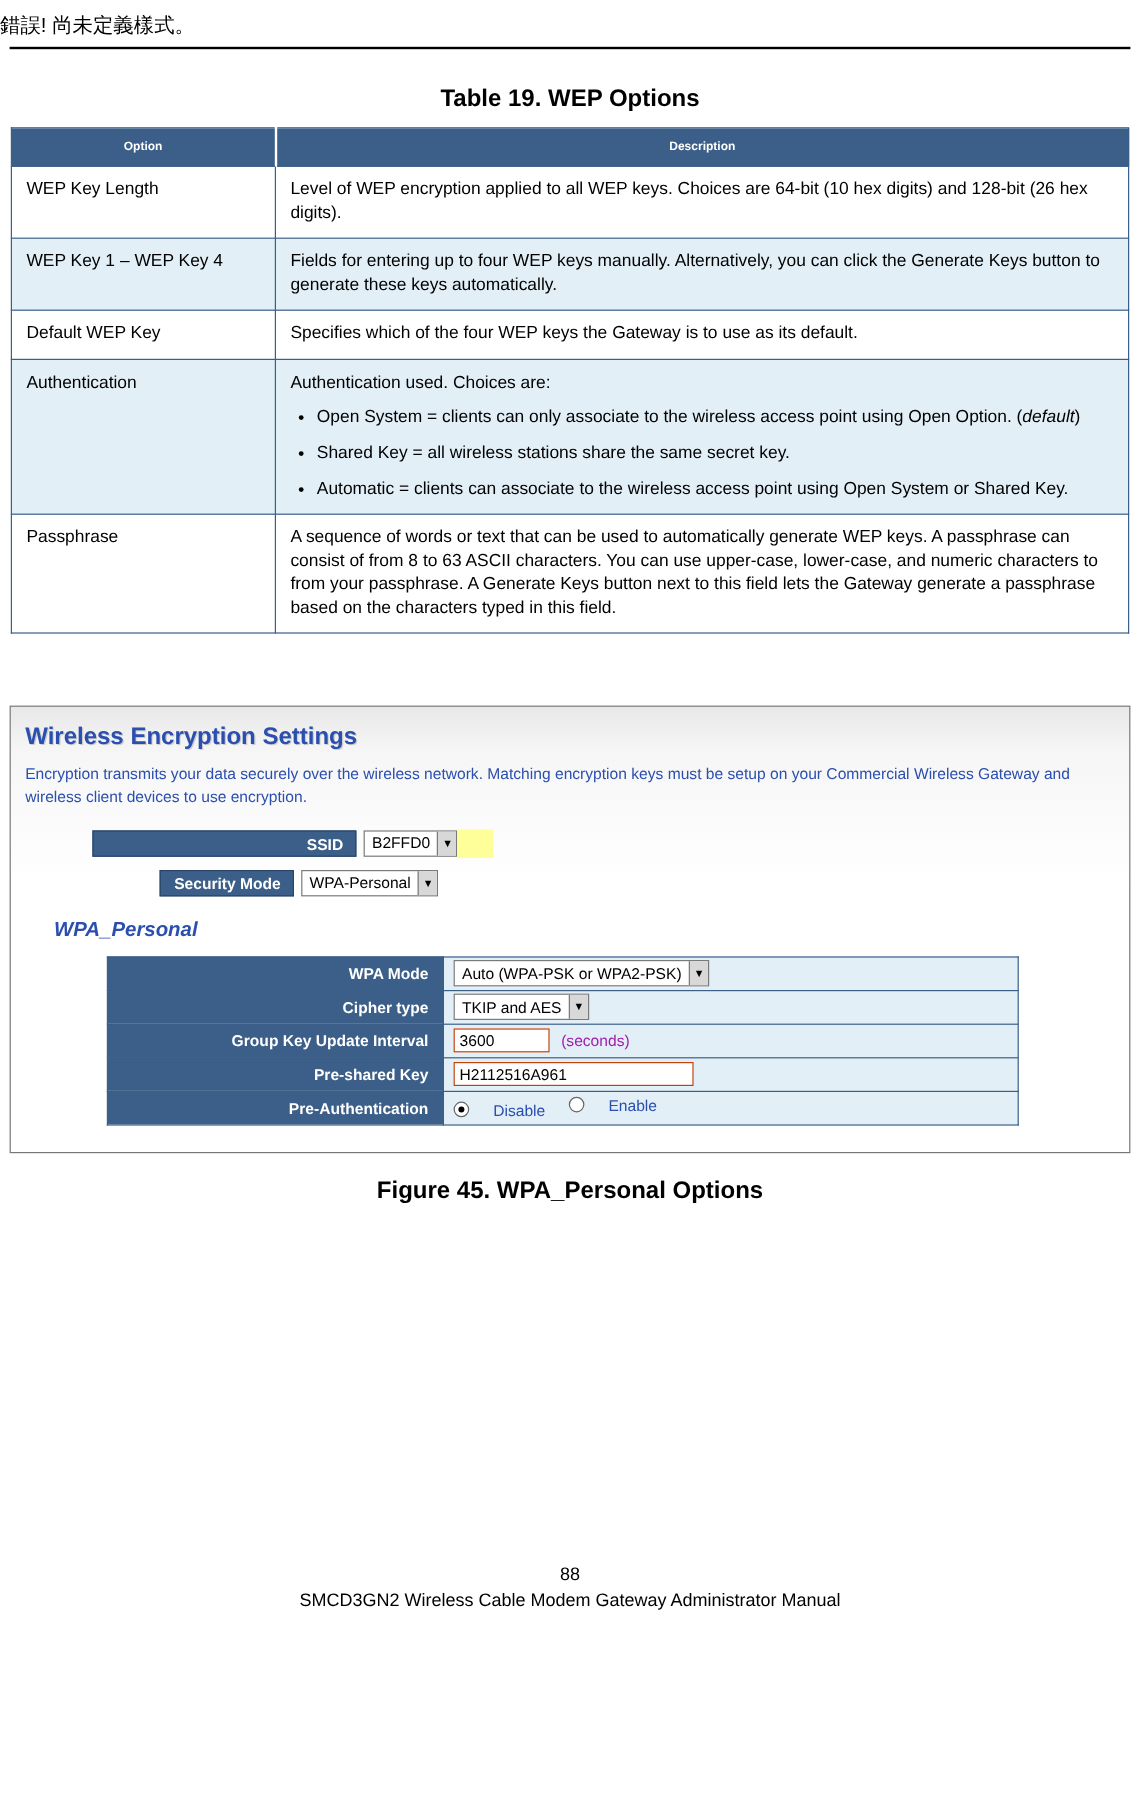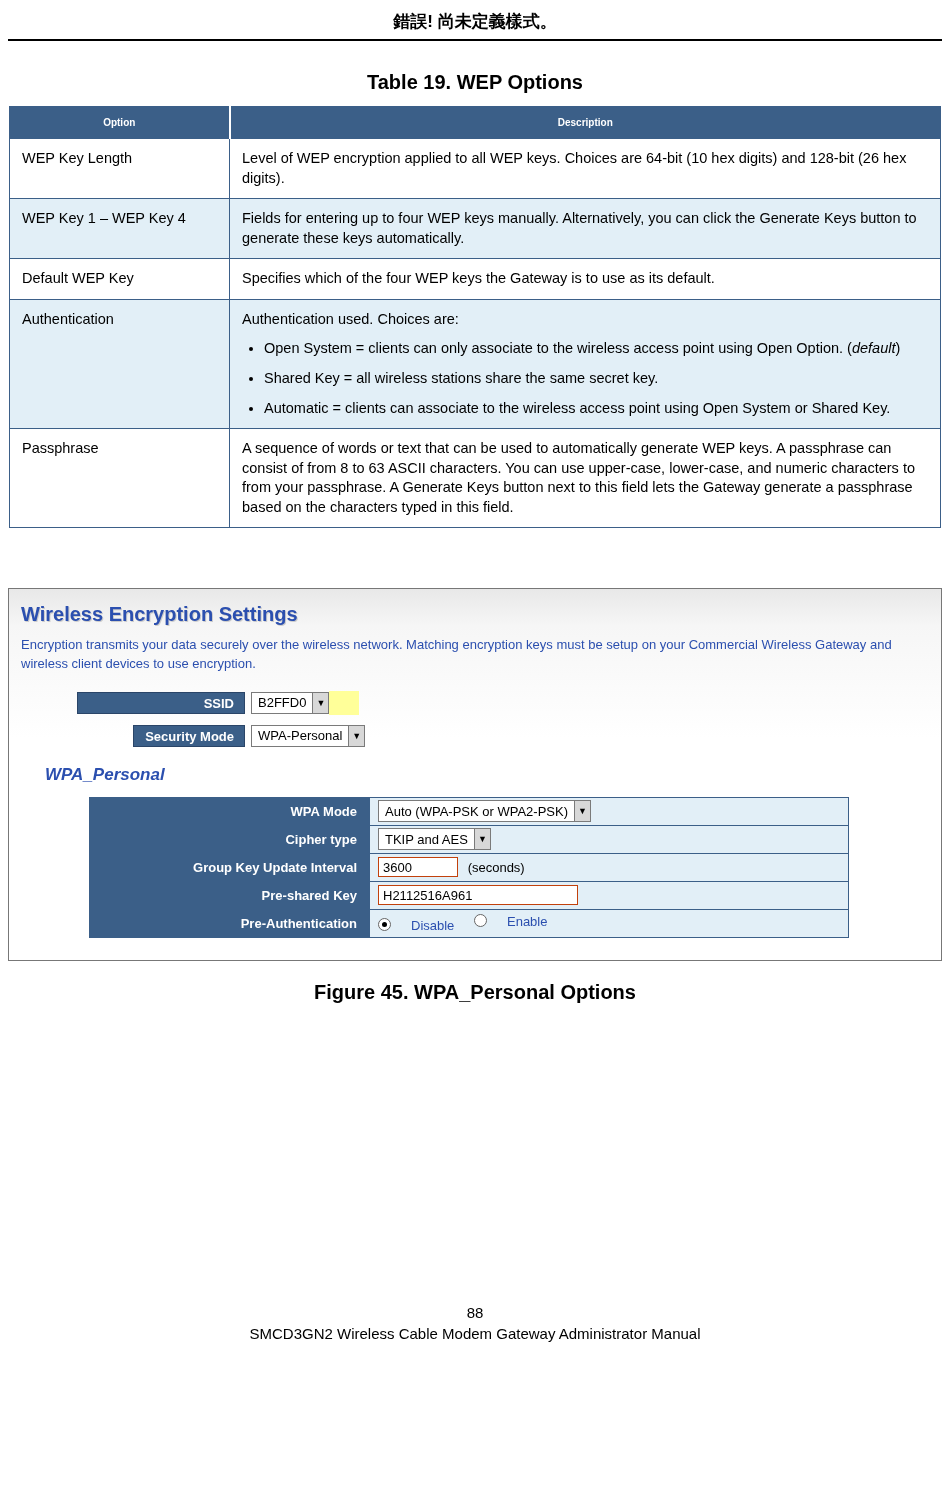--- a/index.html
+++ b/index.html
@@ -4,24 +4,23 @@
   <style>
     * { box-sizing: border-box; margin: 0; padding: 0; }
     body {
       font-family: Arial, Helvetica, sans-serif;
       background: #fff;
       width: 950px;
       margin: 0 auto;
       color: #000;
     }
     .header-error {
-      text-align: center;
       font-size: 17px;
       padding: 10px 0 6px 0;
-      font-weight: bold;
+      font-weight: normal;
     }
     .header-line {
       border: none;
       border-top: 2px solid #000;
       margin: 0 8px 30px 8px;
     }
     .table-title {
       text-align: center;
       font-size: 20px;
       font-weight: bold;
@@ -82,21 +81,21 @@
       background: #3b5f88;
       color: #fff;
       font-weight: bold;
       font-size: 13px;
       text-align: right;
       padding: 3px 10px;
       height: 22px;
       display: inline-block;
       border: 1px solid #2a4568;
     }
-    .ssid-row .bluelabel { width: 168px; margin-left: 56px; }
+    .ssid-row .bluelabel { width: 220px; margin-left: 56px; }
     .secmode-row .bluelabel { width: 112px; margin-left: 112px; }
     .select-box {
       display: inline-flex;
       align-items: center;
       height: 22px;
       font-size: 13px;
       background: #fff;
       border: 1px solid #7a7a7a;
       margin-left: 6px;
     }
@@ -145,21 +144,21 @@
       font-size: 13px;
       height: 20px;
       padding: 0 4px;
     }
     .radio-wrap { display: inline-flex; align-items: flex-start; gap: 20px; margin-right: 16px; color: #2b4faf; }
     .radio-dot {
       width: 13px; height: 13px; border: 1px solid #666; border-radius: 50%;
       display: inline-flex; align-items: center; justify-content: center; background: #fff;
     }
     .radio-dot.checked::after { content: ""; width: 5px; height: 5px; background: #000; border-radius: 50%; }
-    .seconds-text { color: #000000; margin-left: 6px; font-size: 13px; }
+    .seconds-text { color: #a21caf; margin-left: 6px; font-size: 13px; }
 
     .figure-caption {
       text-align: center;
       font-size: 20px;
       font-weight: bold;
       margin: 20px 0 0 0;
     }
     .footer {
       text-align: center;
       font-size: 15px;

